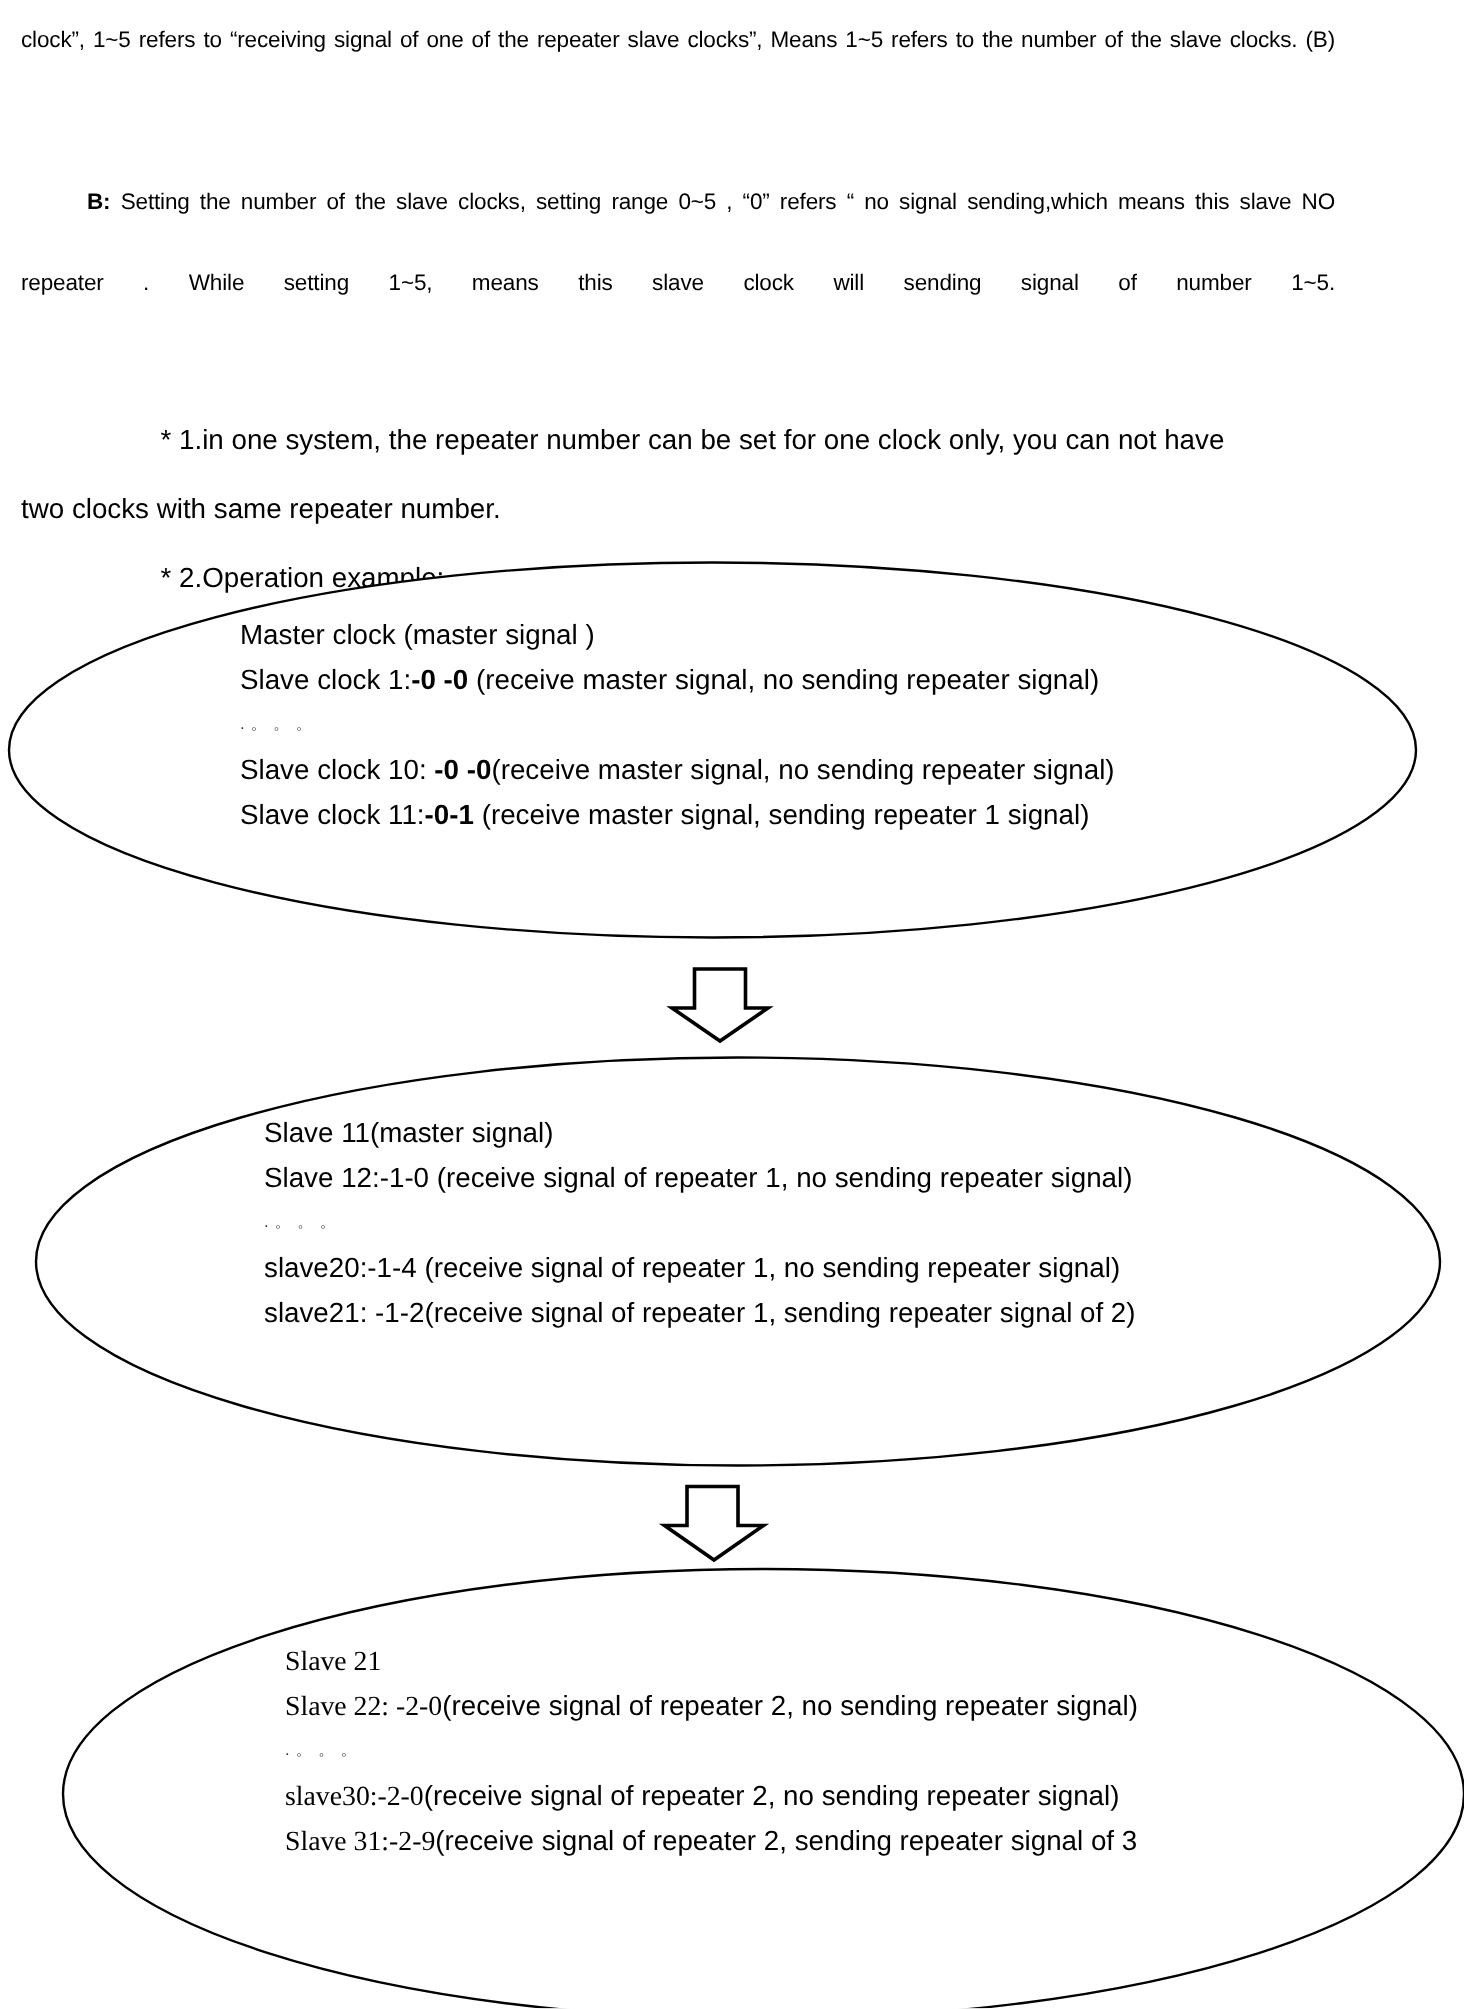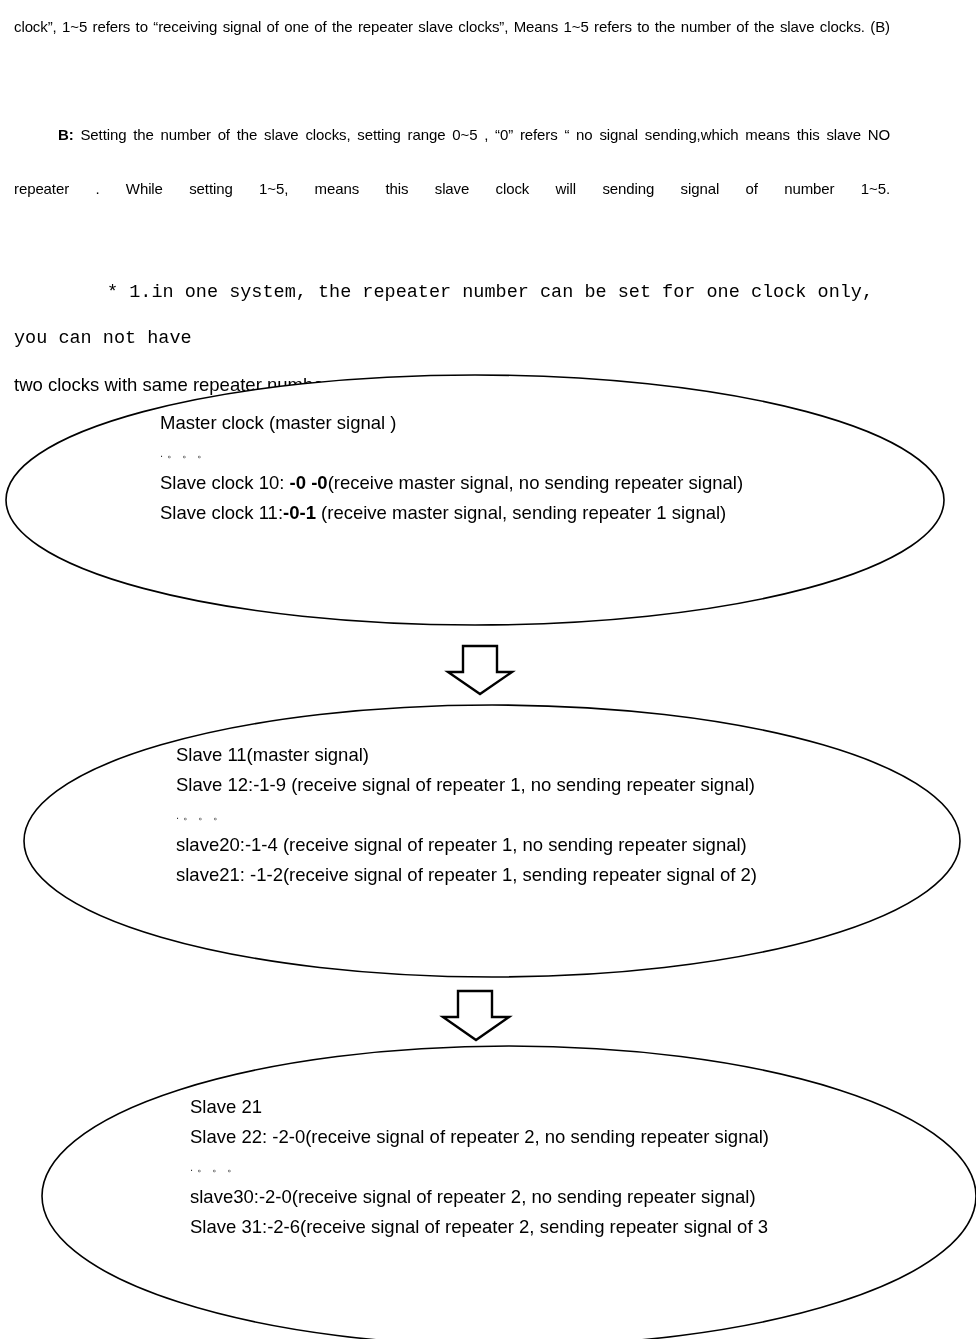--- a/index.html
+++ b/index.html
@@ -41,21 +41,20 @@
     width: 100%;
   }
   .indent-b { display: inline-block; width: 44px; }
   .bold { font-weight: bold; }
 
   .note {
     font-size: 18.5px;
     line-height: 46px;
     margin: 0;
     text-align: left;
-    font-family: Liberation Mono, monospace;
   }
   .note .star-indent { display: inline-block; width: 93px; }
   .note-cont { font-size: 18.5px; line-height: 46px; margin: 0; }
 
   
   .diagram {
     position: absolute;
     left: 0;
     top: 0;
     width: 976px;
@@ -74,21 +73,21 @@
 
   .dots {
     font-size: 11px;
     letter-spacing: 4px;
     line-height: 30px;
     display: block;
     height: 30px;
     color: #333;
   }
 
-  .serif { font-family: Liberation Sans, sans-serif; }
+  .serif { font-family: Liberation Serif, serif; }
   .sans  { font-family: "Liberation Sans", sans-serif; }
 
   #bubble1-text { left: 160px; top: 408px; }
   #bubble2-text { left: 176px; top: 740px; }
   #bubble3-text { left: 190px; top: 1092px; }
 </style>
 </head>
 <body>
 
 <div class="page">
@@ -123,46 +122,49 @@
       <polygon points="458,991 492,991 492,1017 509,1017 476,1040 443,1017 458,1017" fill="#ffffff" stroke="#000000" stroke-width="2.4" stroke-linejoin="miter"></polygon>
 
       <ellipse cx="509" cy="1196" rx="467" ry="150" fill="#ffffff" stroke="#000000" stroke-width="1.6"></ellipse>
     </svg>
   </div>
 
   <div class="bubble-text" id="bubble1-text">
     <span class="ln">
       <span>Master clock (master signal )</span>
     </span>
+    <span class="ln">
+      <span>Slave clock 1:</span><span class="bold">-0 -0</span><span> (receive master signal, no sending repeater signal)</span>
+    </span>
     <span class="dots">.。。。</span>
     <span class="ln">
       <span>Slave clock 10: </span><span class="bold">-0 -0</span><span>(receive master signal, no sending repeater signal)</span>
     </span>
     <span class="ln">
       <span>Slave clock 11:</span><span class="bold">-0-1</span><span> (receive master signal, sending repeater 1 signal)</span>
     </span>
   </div>
 
   <div class="bubble-text" id="bubble2-text">
     <span class="ln">Slave 11(master signal)</span>
-    <span class="ln">Slave 12:-1-9 (receive signal of repeater 1, no sending repeater signal)</span>
+    <span class="ln">Slave 12:-1-0 (receive signal of repeater 1, no sending repeater signal)</span>
     <span class="dots">.。。。</span>
     <span class="ln">slave20:-1-4 (receive signal of repeater 1, no sending repeater signal)</span>
     <span class="ln">slave21: -1-2(receive signal of repeater 1, sending repeater signal of 2)</span>
   </div>
 
   <div class="bubble-text" id="bubble3-text">
     <span class="ln">
       <span class="serif">Slave 21</span>
     </span>
     <span class="ln">
       <span class="serif">Slave 22: -2-0</span><span class="sans">(receive signal of repeater 2, no sending repeater signal)</span>
     </span>
     <span class="dots">.。。。</span>
     <span class="ln">
       <span class="serif">slave30:-2-0</span><span class="sans">(receive signal of repeater 2, no sending repeater signal)</span>
     </span>
     <span class="ln">
-      <span class="serif">Slave 31:-2-6</span><span class="sans">(receive signal of repeater 2, sending repeater signal of 3</span>
+      <span class="serif">Slave 31:-2-9</span><span class="sans">(receive signal of repeater 2, sending repeater signal of 3</span>
     </span>
   </div>
 
 </div>
 
 </body></html>

